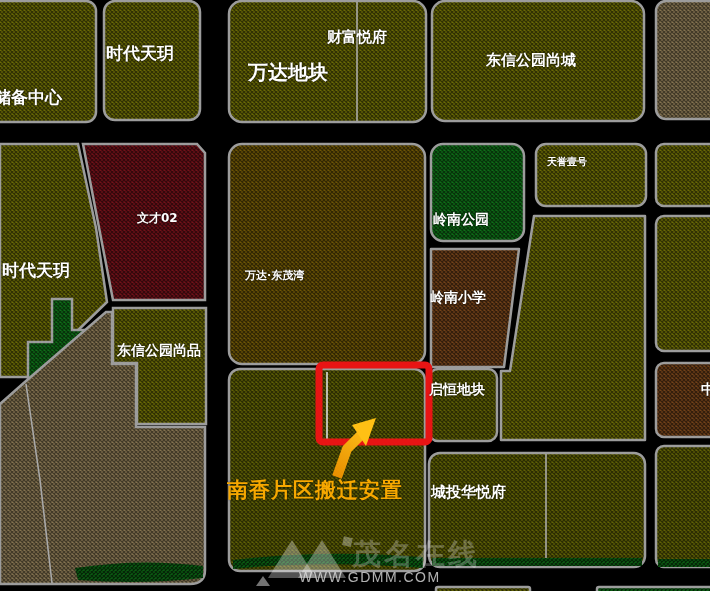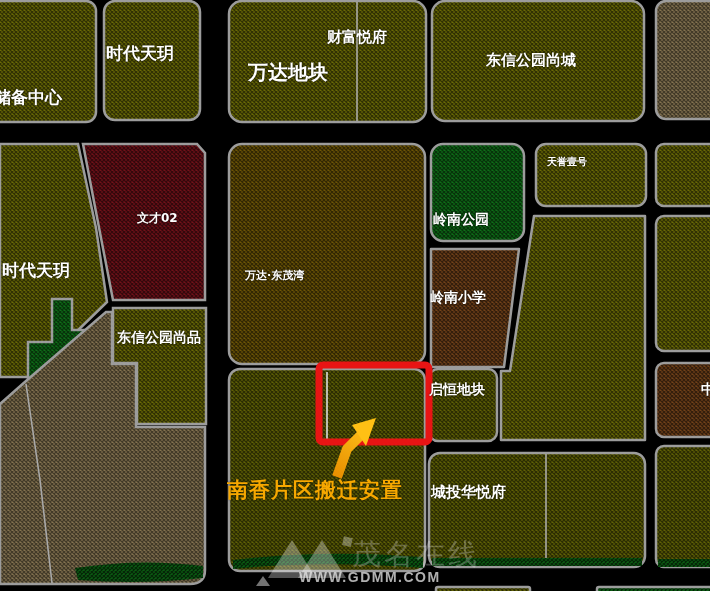--- a/index.html
+++ b/index.html
@@ -10,25 +10,25 @@
   #map-svg{position:absolute;left:0;top:0;}
   .lbl{
     position:absolute;color:#ffffff;font-weight:bold;line-height:1;
     white-space:nowrap;text-shadow:0 0 2px rgba(0,0,0,.85);
     font-family:"DejaVu Sans",sans-serif;
   }
   .annotation{
     color:#F7A800;text-shadow:0 0 2px rgba(0,0,0,.6);letter-spacing:1px;text-align:right;
   }
   .wm-cn{
-    position:absolute;color:rgba(255,255,255,0.25);font-weight:normal;
+    position:absolute;color:rgba(255,255,255,0.25);font-weight:bold;
     letter-spacing:3px;line-height:1;
   }
   .wm-url{
-    position:absolute;color:rgba(225,225,225,0.78);font-weight:bold;
+    position:absolute;color:rgba(225,225,225,0.78);font-weight:normal;
     letter-spacing:1.5px;line-height:1;font-family:"Liberation Sans",sans-serif;
   }
 </style>
 </head>
 <body>
 
 <div id="stage">
 
 <svg id="map-svg" width="710" height="591" viewBox="0 0 710 591">
   <defs>
@@ -129,21 +129,21 @@
 </svg>
 
 <div class="lbl" style="left:-6px;top:89px;font-size:17px">储备中心</div>
 <div class="lbl" style="left:106px;top:45px;font-size:17px">时代天玥</div>
 <div class="lbl" style="left:248px;top:62px;font-size:20px">万达地块</div>
 <div class="lbl" style="left:327px;top:30px;font-size:15px">财富悦府</div>
 <div class="lbl" style="left:486px;top:53px;font-size:15px">东信公园尚城</div>
 <div class="lbl" style="left:137px;top:212px;font-size:12px">文才02</div>
 <div class="lbl" style="left:2px;top:262px;font-size:17px">时代天玥</div>
 <div class="lbl" style="left:245px;top:270px;font-size:11px">万达·东茂湾</div>
-<div class="lbl" style="left:117px;top:330px;font-size:14px">东信公园尚品</div>
+<div class="lbl" style="left:117px;top:343px;font-size:14px">东信公园尚品</div>
 <div class="lbl" style="left:433px;top:212px;font-size:14px">岭南公园</div>
 <div class="lbl" style="left:430px;top:290px;font-size:14px">岭南小学</div>
 <div class="lbl" style="left:547px;top:157px;font-size:10px">天誉壹号</div>
 <div class="lbl" style="left:429px;top:382px;font-size:14px">启恒地块</div>
 <div class="lbl" style="left:431px;top:485px;font-size:15px">城投华悦府</div>
 <div class="lbl" style="left:701px;top:382px;font-size:14px">中</div>
 
 <div class="lbl annotation" style="left:227px;top:480px;font-size:21px">南香片区搬迁安置</div>
 
 <div class="wm-cn" style="left:352px;top:540px;font-size:29px">茂名在线</div>

